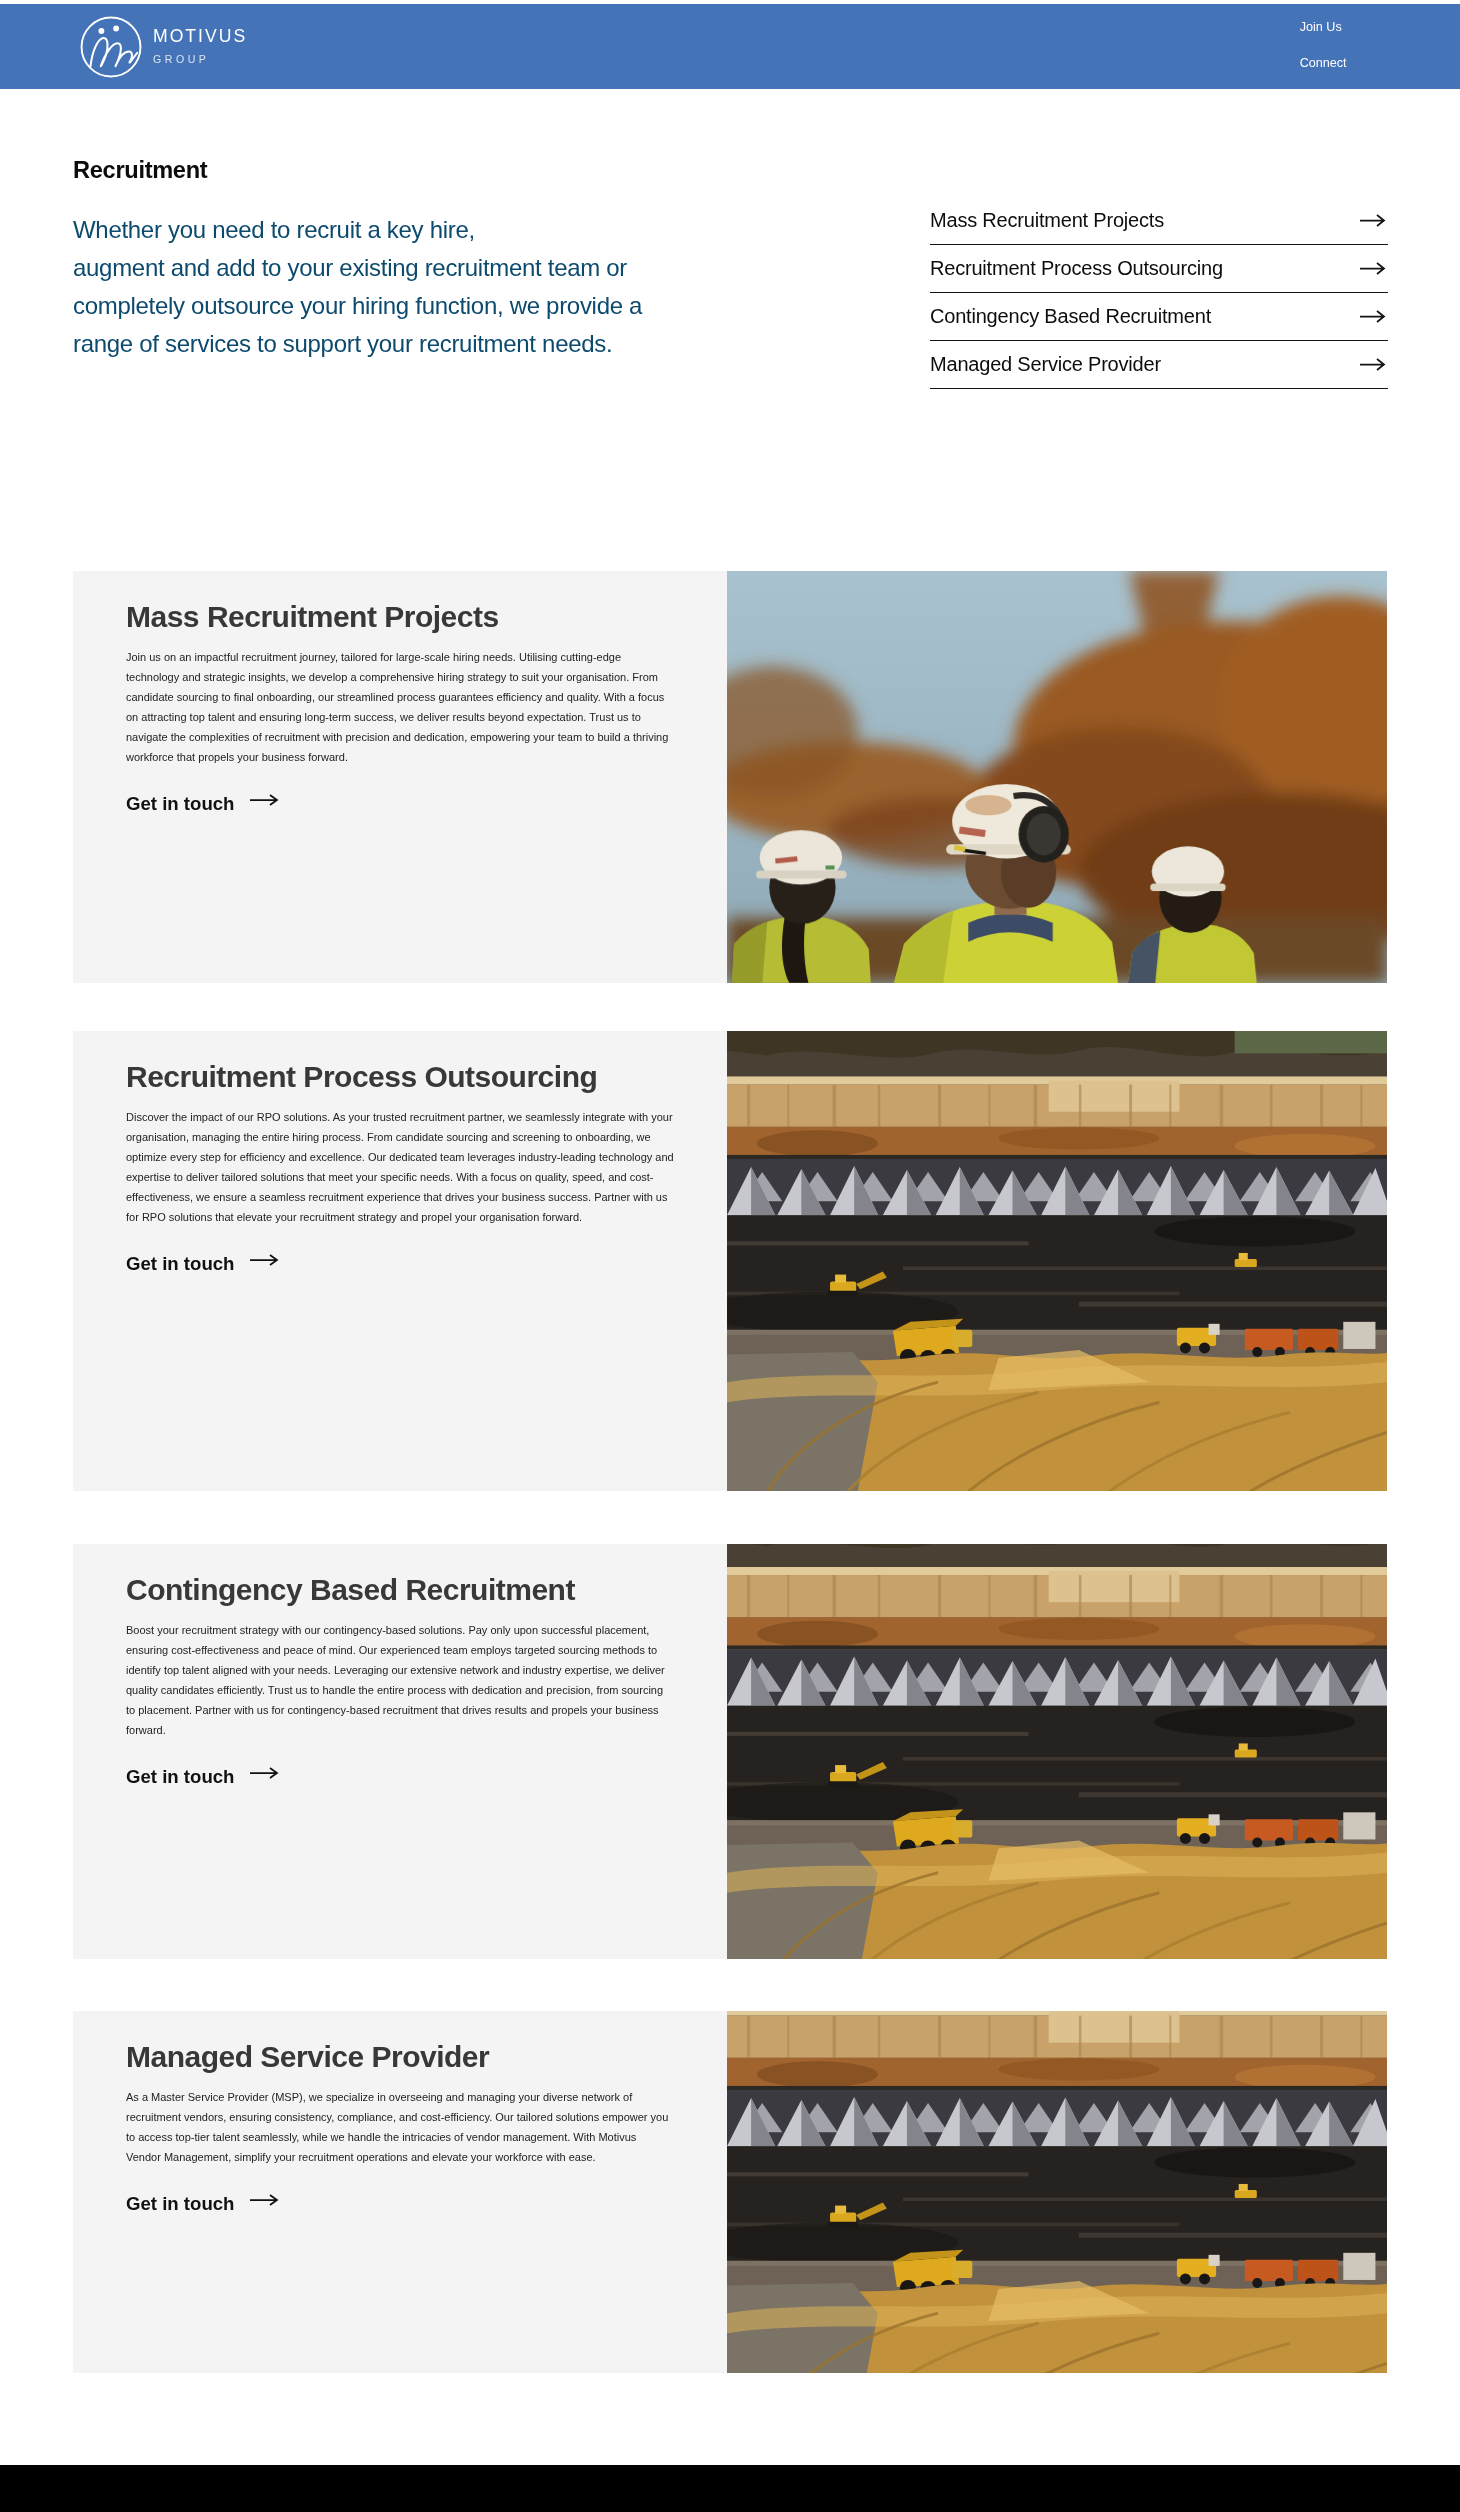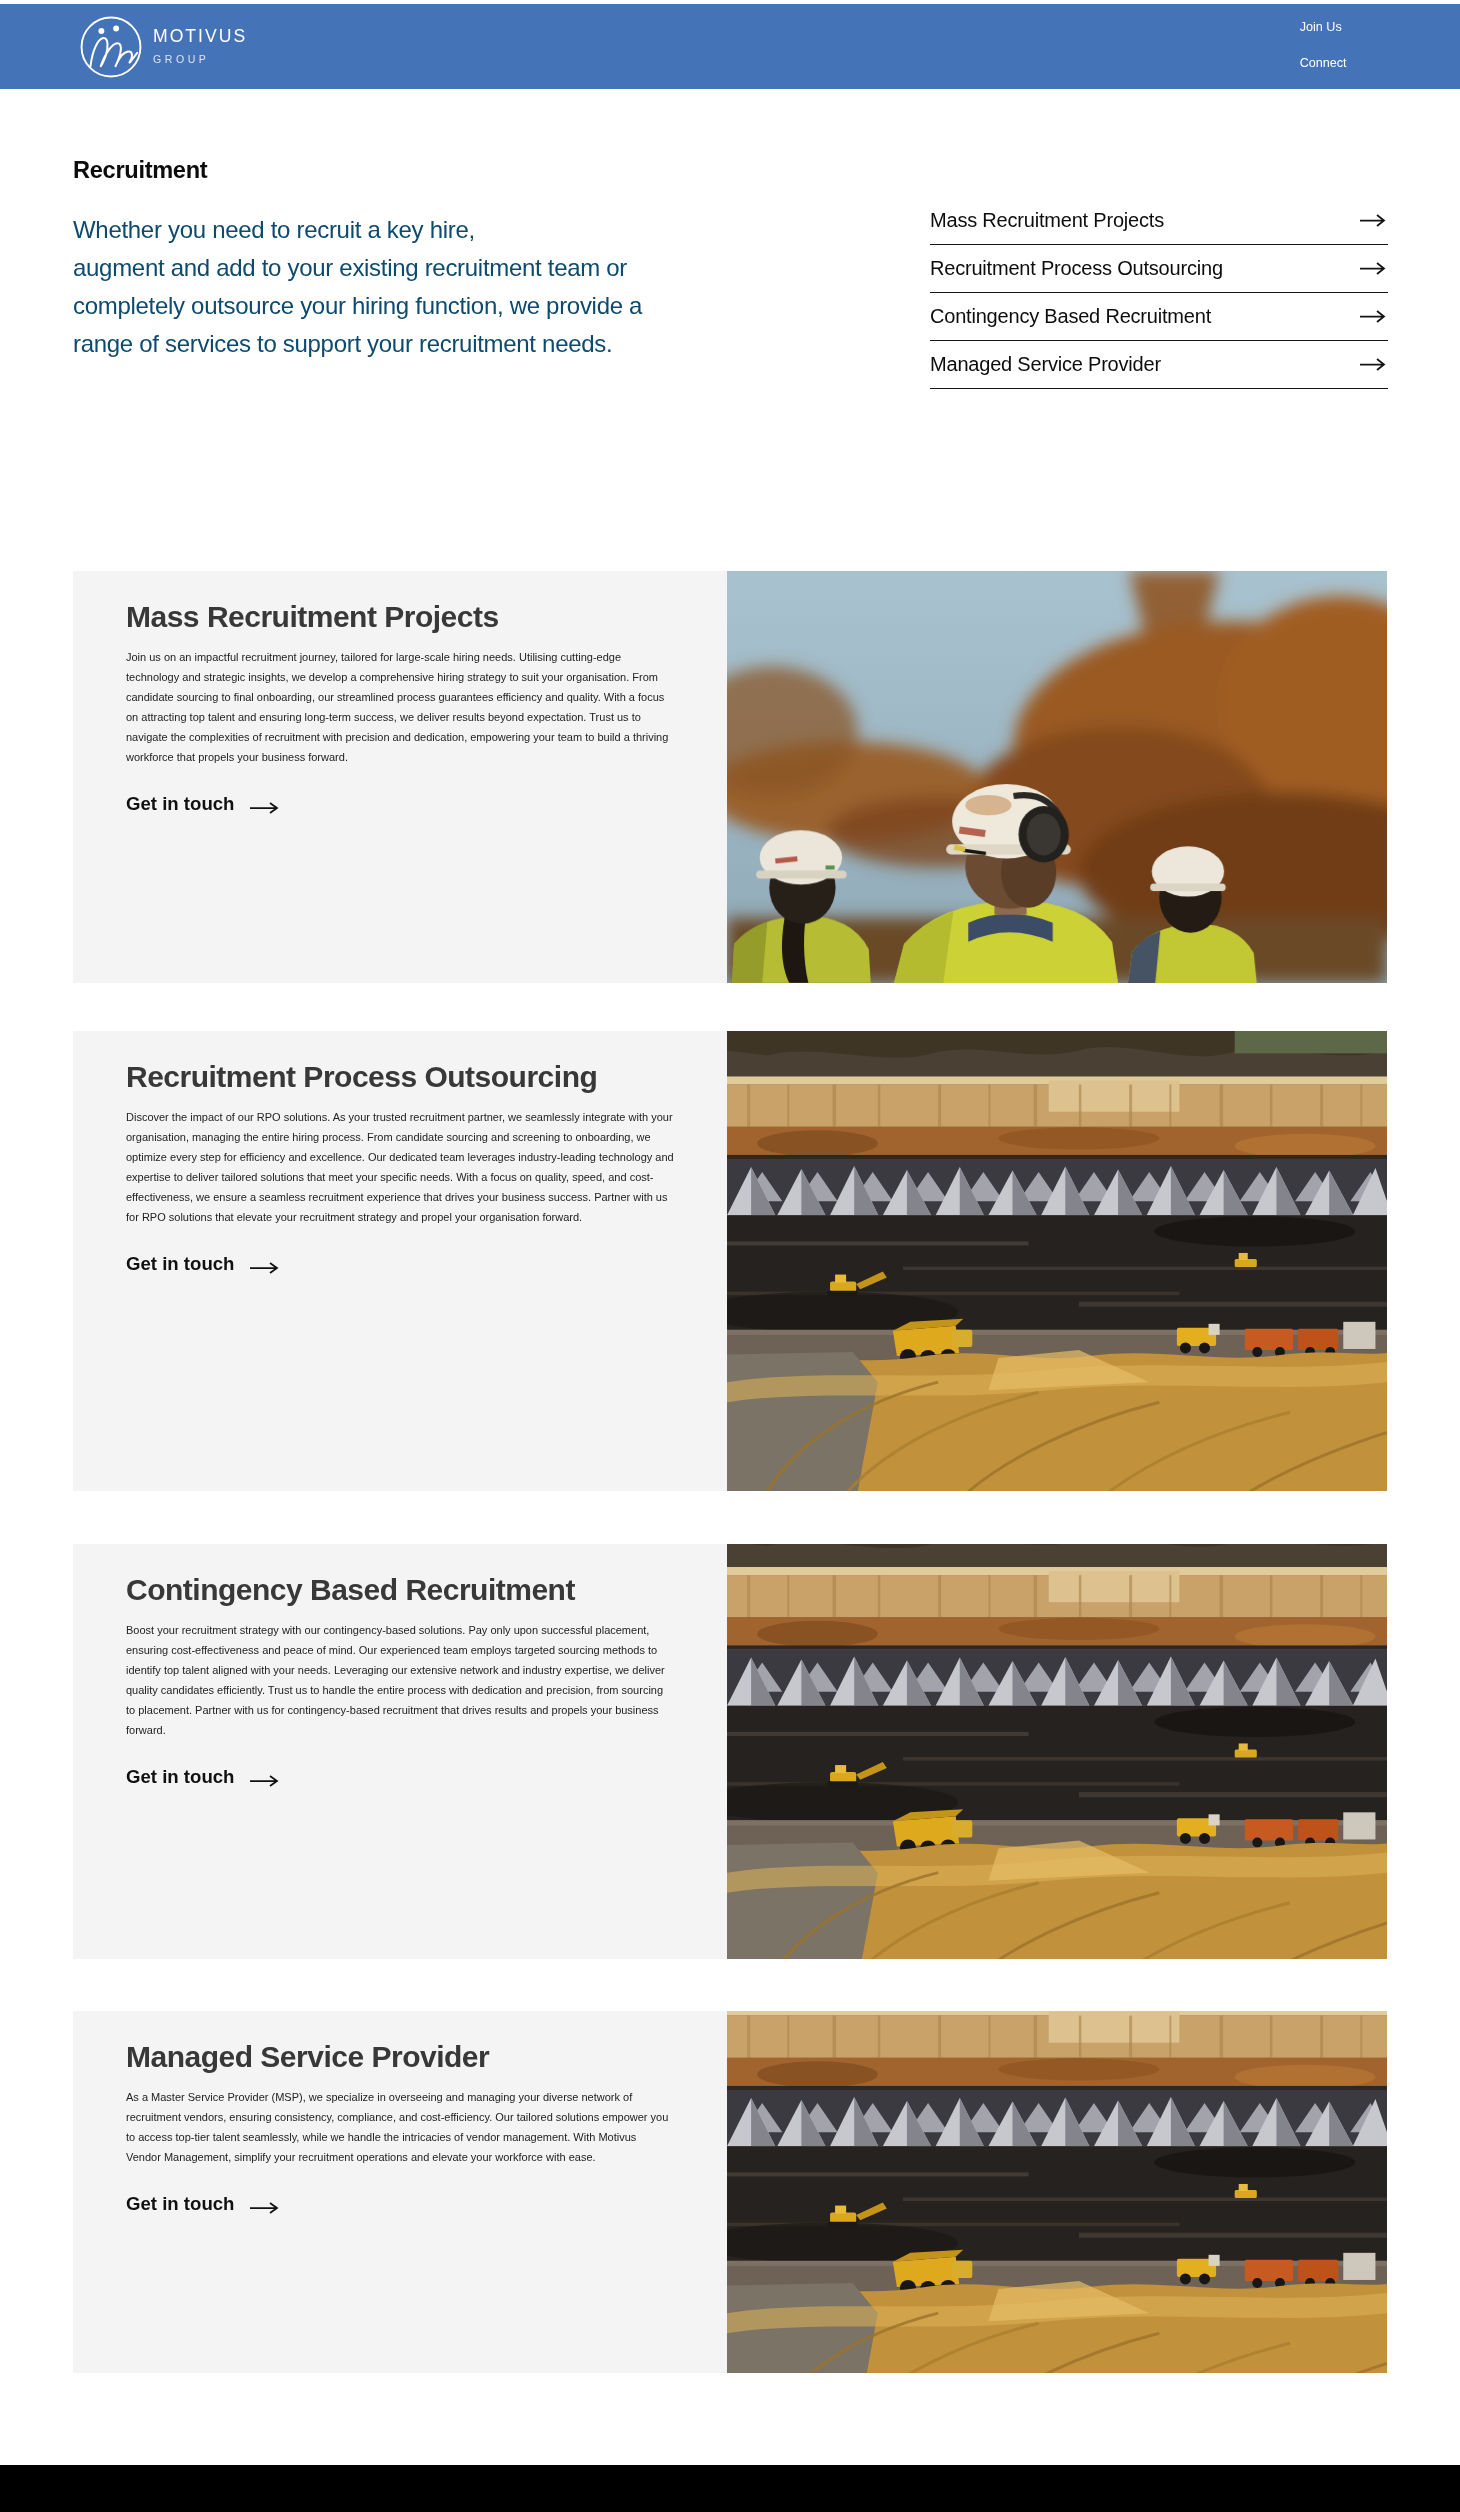--- a/index.html
+++ b/index.html
@@ -29,21 +29,21 @@
 
   
   .card { position:absolute; left:73px; width:1314px; display:flex; background:#f4f4f4; }
   .card1 { top:571px; height:412px; }
   .card2 { top:1031px; height:460px; }
   .card3 { top:1544px; height:415px; }
   .card4 { top:2011px; height:362px; }
   .card-text { width:654px; flex:0 0 auto; padding:29px 53px 0 53px; }
   .card-title { margin:0 0 13px 0; font-size:30px; font-weight:700; color:#383838; letter-spacing:-0.5px; }
   .card-body { margin:0; font-size:11px; line-height:20px; color:#222; }
-  .card-cta { margin-top:26px; display:flex; align-items:flex-end; gap:15px; font-size:18.6px; font-weight:600; color:#111; width:max-content; cursor:pointer; }
+  .card-cta { margin-top:26px; display:flex; align-items:flex-start; gap:15px; font-size:18.6px; font-weight:600; color:#111; width:max-content; cursor:pointer; }
   .card-image { flex:1 1 auto; overflow:hidden; }
   .img-svg { width:100%; height:100%; display:block; }
 
   
   footer { position:absolute; top:2465px; left:0; width:100%; height:814px; background:#000; color:#fff; }
 </style>
 </head>
 <body>
 
 <div class="page">

